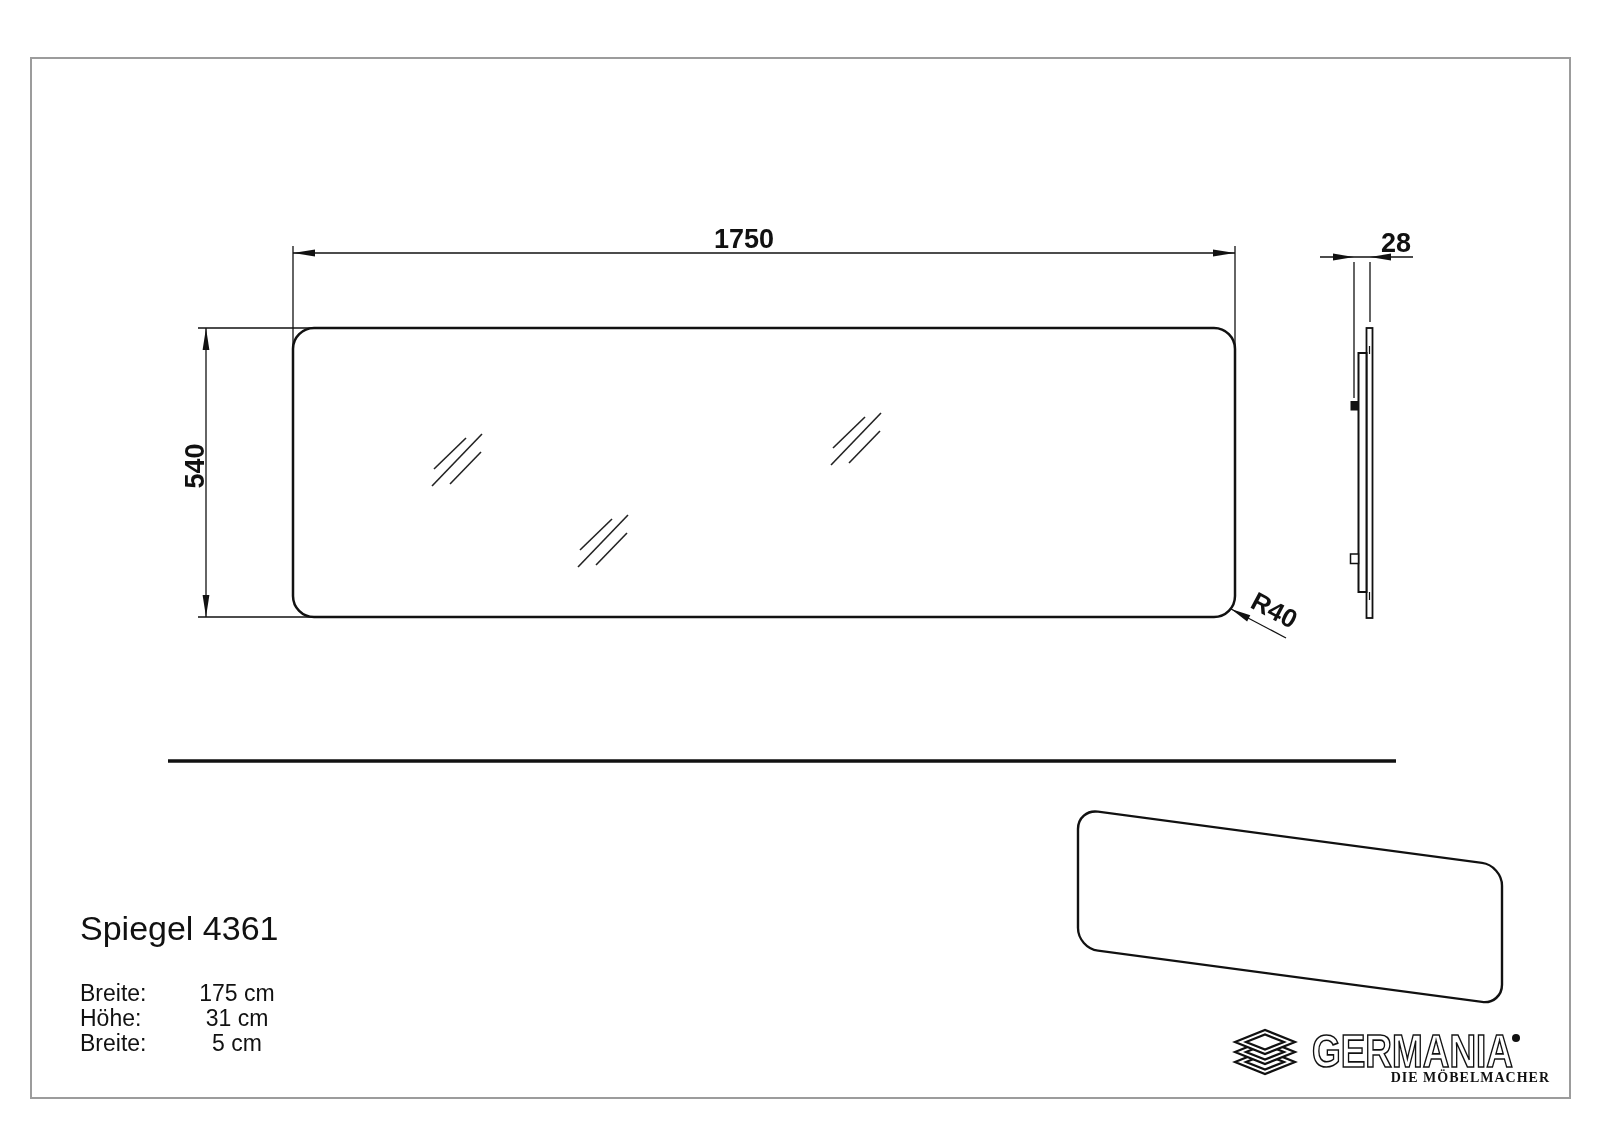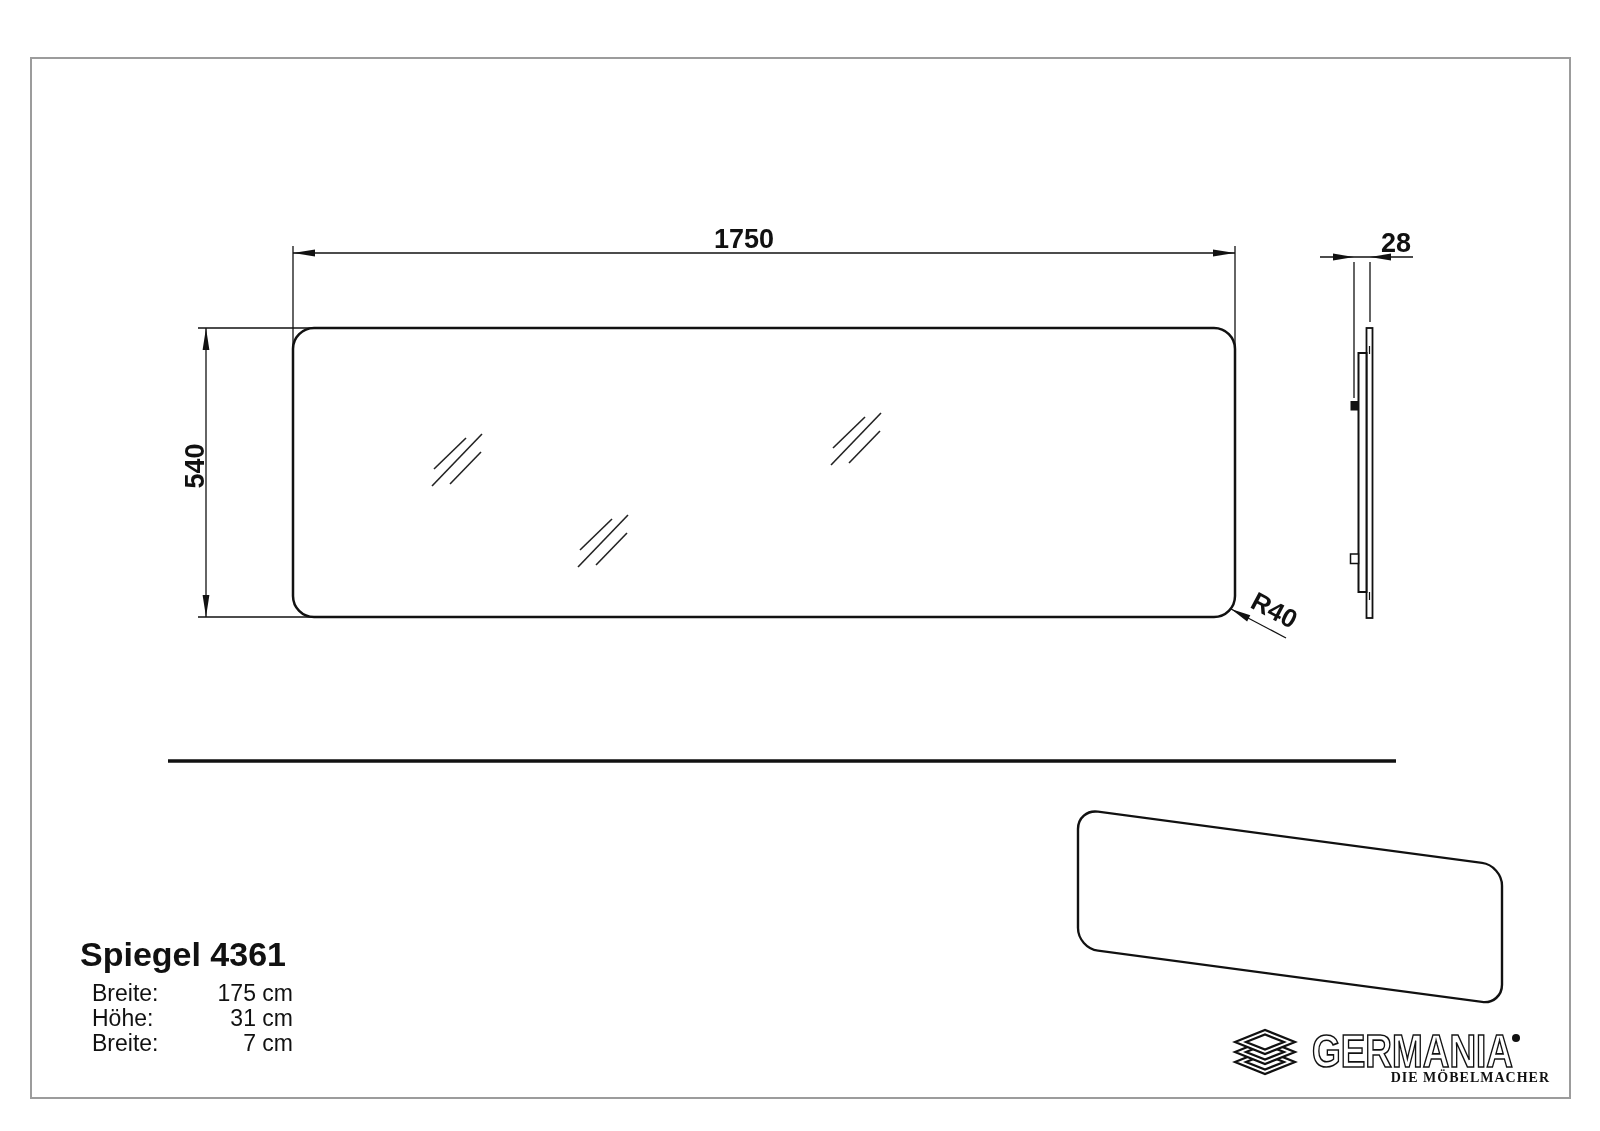--- a/index.html
+++ b/index.html
@@ -60,40 +60,39 @@
     font-weight: bold;
     font-size: 14px;
     letter-spacing: 1px;
     fill: #111;
     stroke: none;
   }
   .title {
     position: absolute;
     left: 80px;
     top: 909px;
-    font-weight: bold;
+    font-weight: normal;
     font-size: 34px;
     color: #111;
     white-space: nowrap;
-    margin-top: 26px;
   }
   .specs {
     position: absolute;
-    left: 92px;
+    left: 80px;
     top: 981px;
     font-size: 23px;
     color: #111;
   }
   .spec-row {
     display: grid;
     grid-template-columns: 113px 88px;
     line-height: 25px;
   }
   .spec-value {
-    text-align: right;
+    text-align: center;
   }
 </style>
 </head>
 <body>
 
 <div class="page">
 
   <div class="frame"></div>
 
   <svg class="drawing" width="1600" height="1131" viewBox="0 0 1600 1131">
@@ -183,17 +182,17 @@
     <div class="spec-row">
       <span class="spec-label">Breite:</span>
       <span class="spec-value">175 cm</span>
     </div>
     <div class="spec-row">
       <span class="spec-label">Höhe:</span>
       <span class="spec-value">31 cm</span>
     </div>
     <div class="spec-row">
       <span class="spec-label">Breite:</span>
-      <span class="spec-value">7 cm</span>
+      <span class="spec-value">5 cm</span>
     </div>
   </div>
 
 </div>
 
 </body></html>

